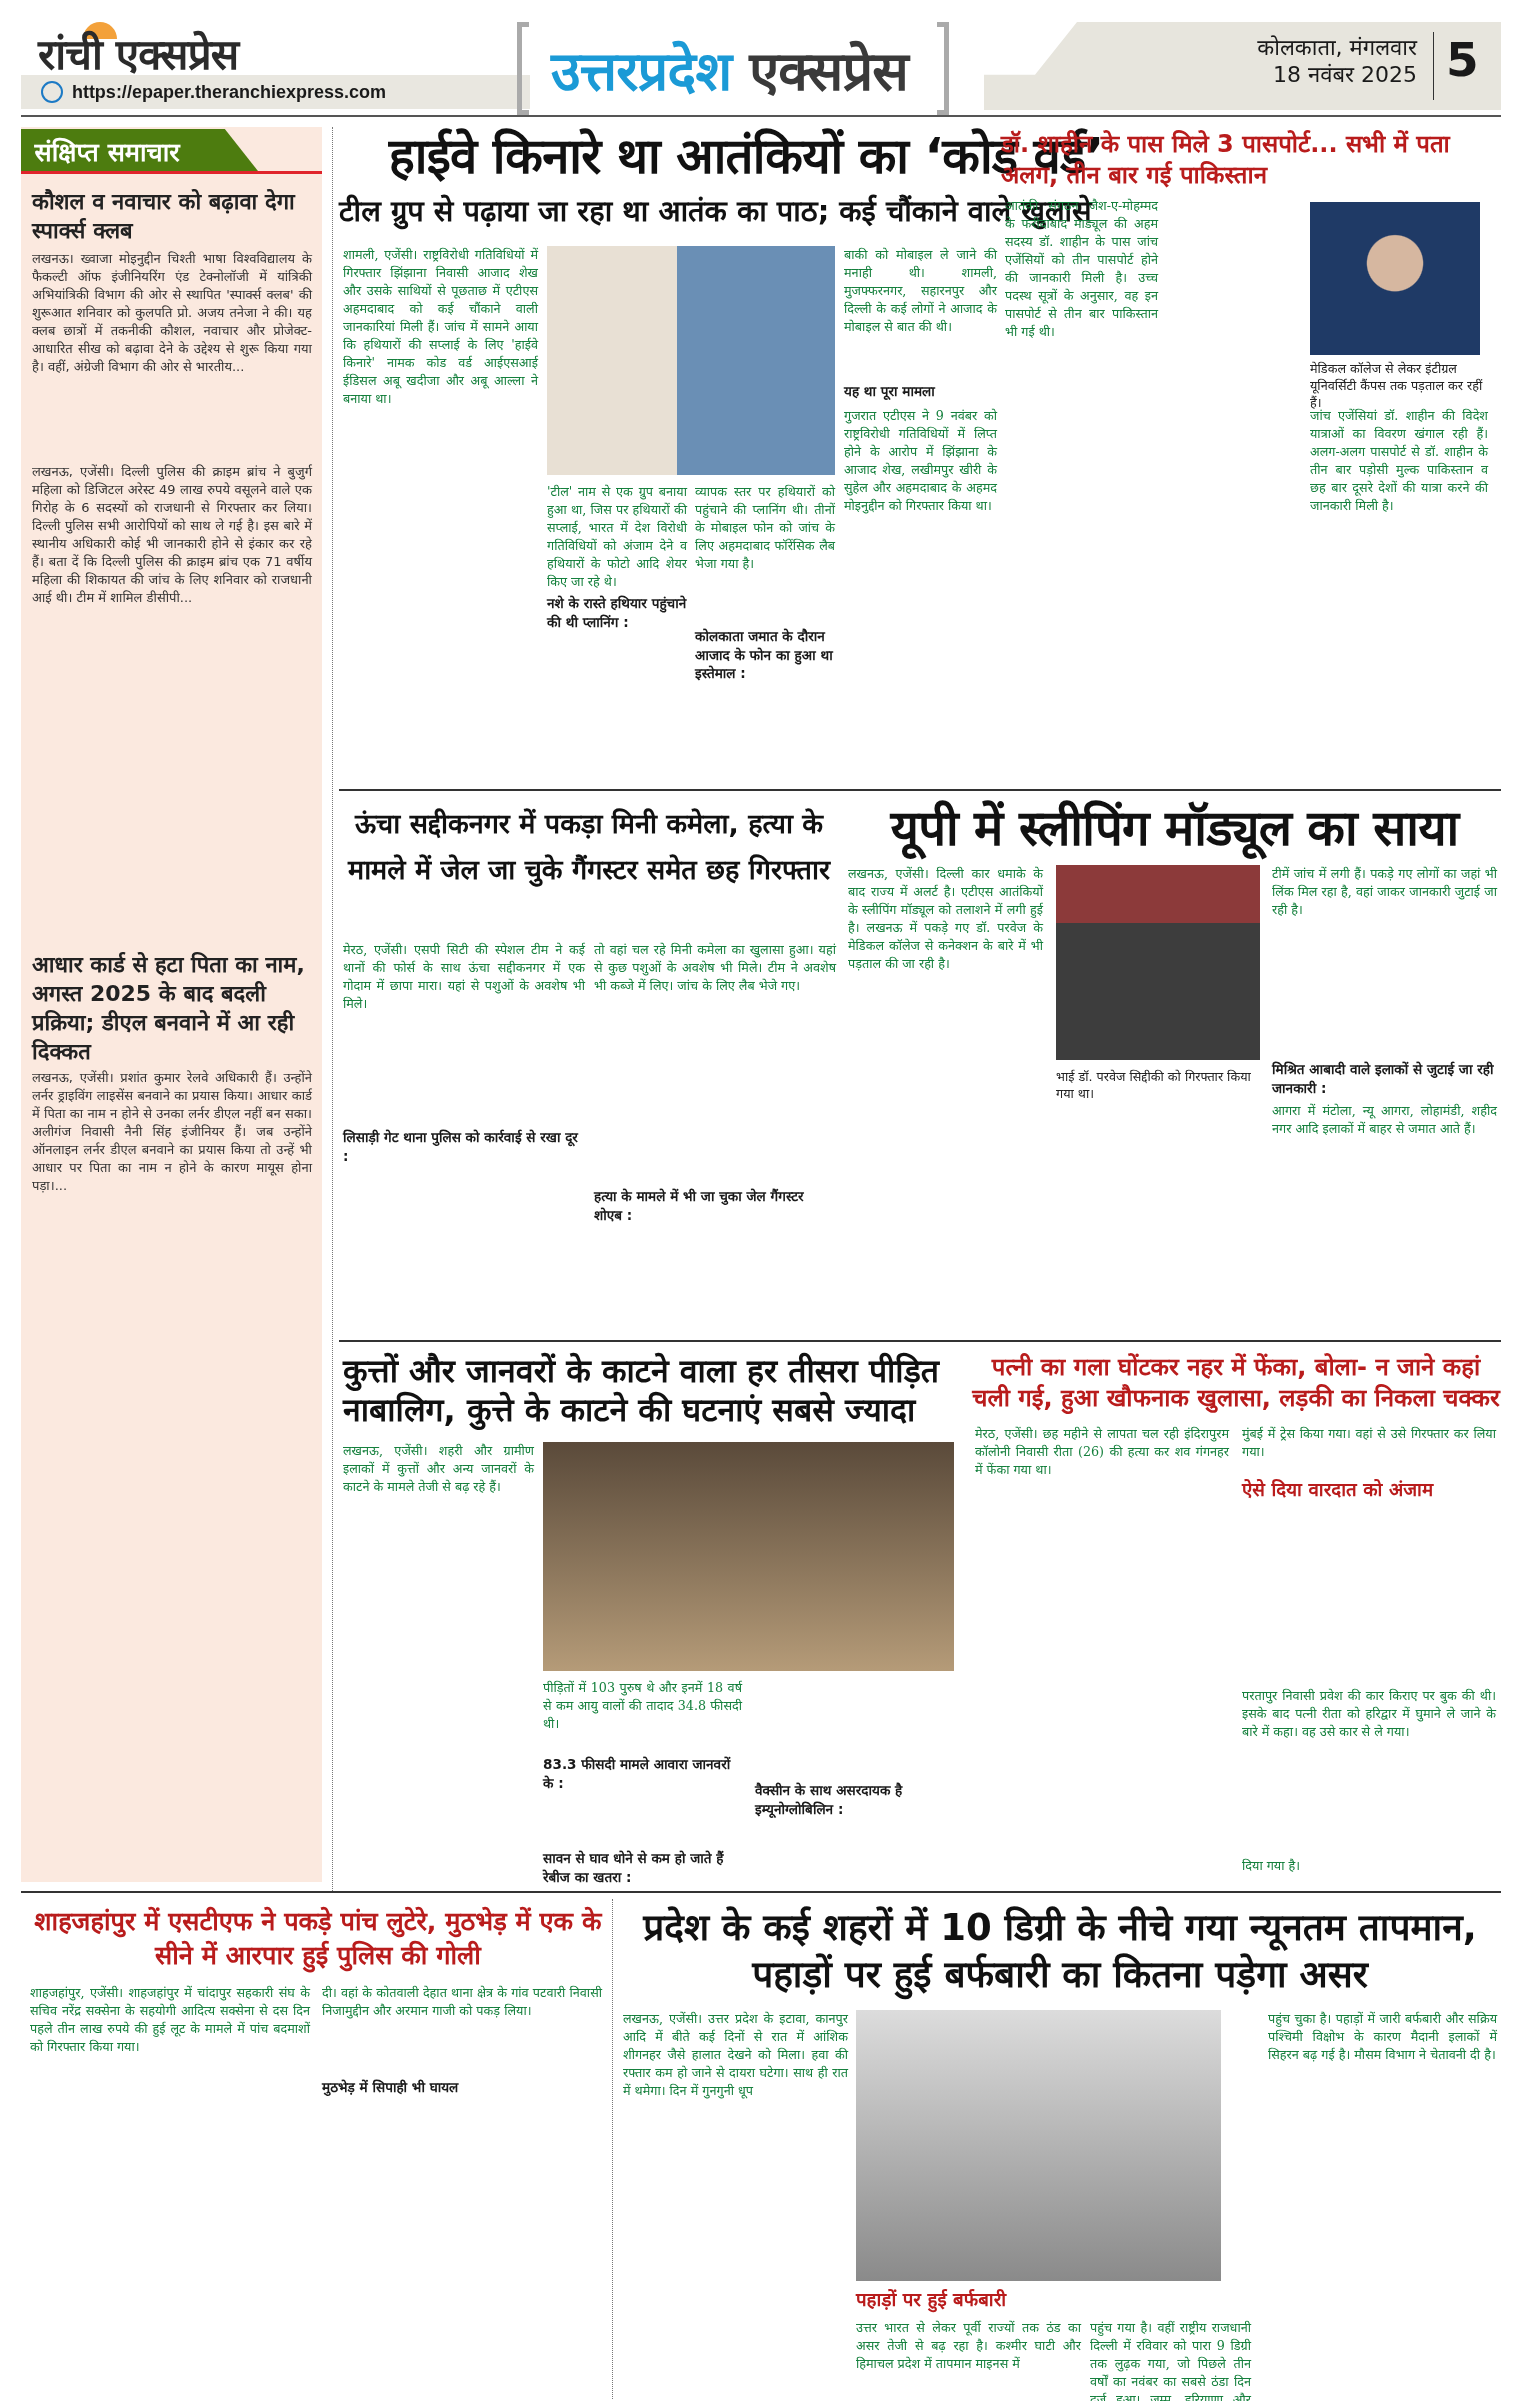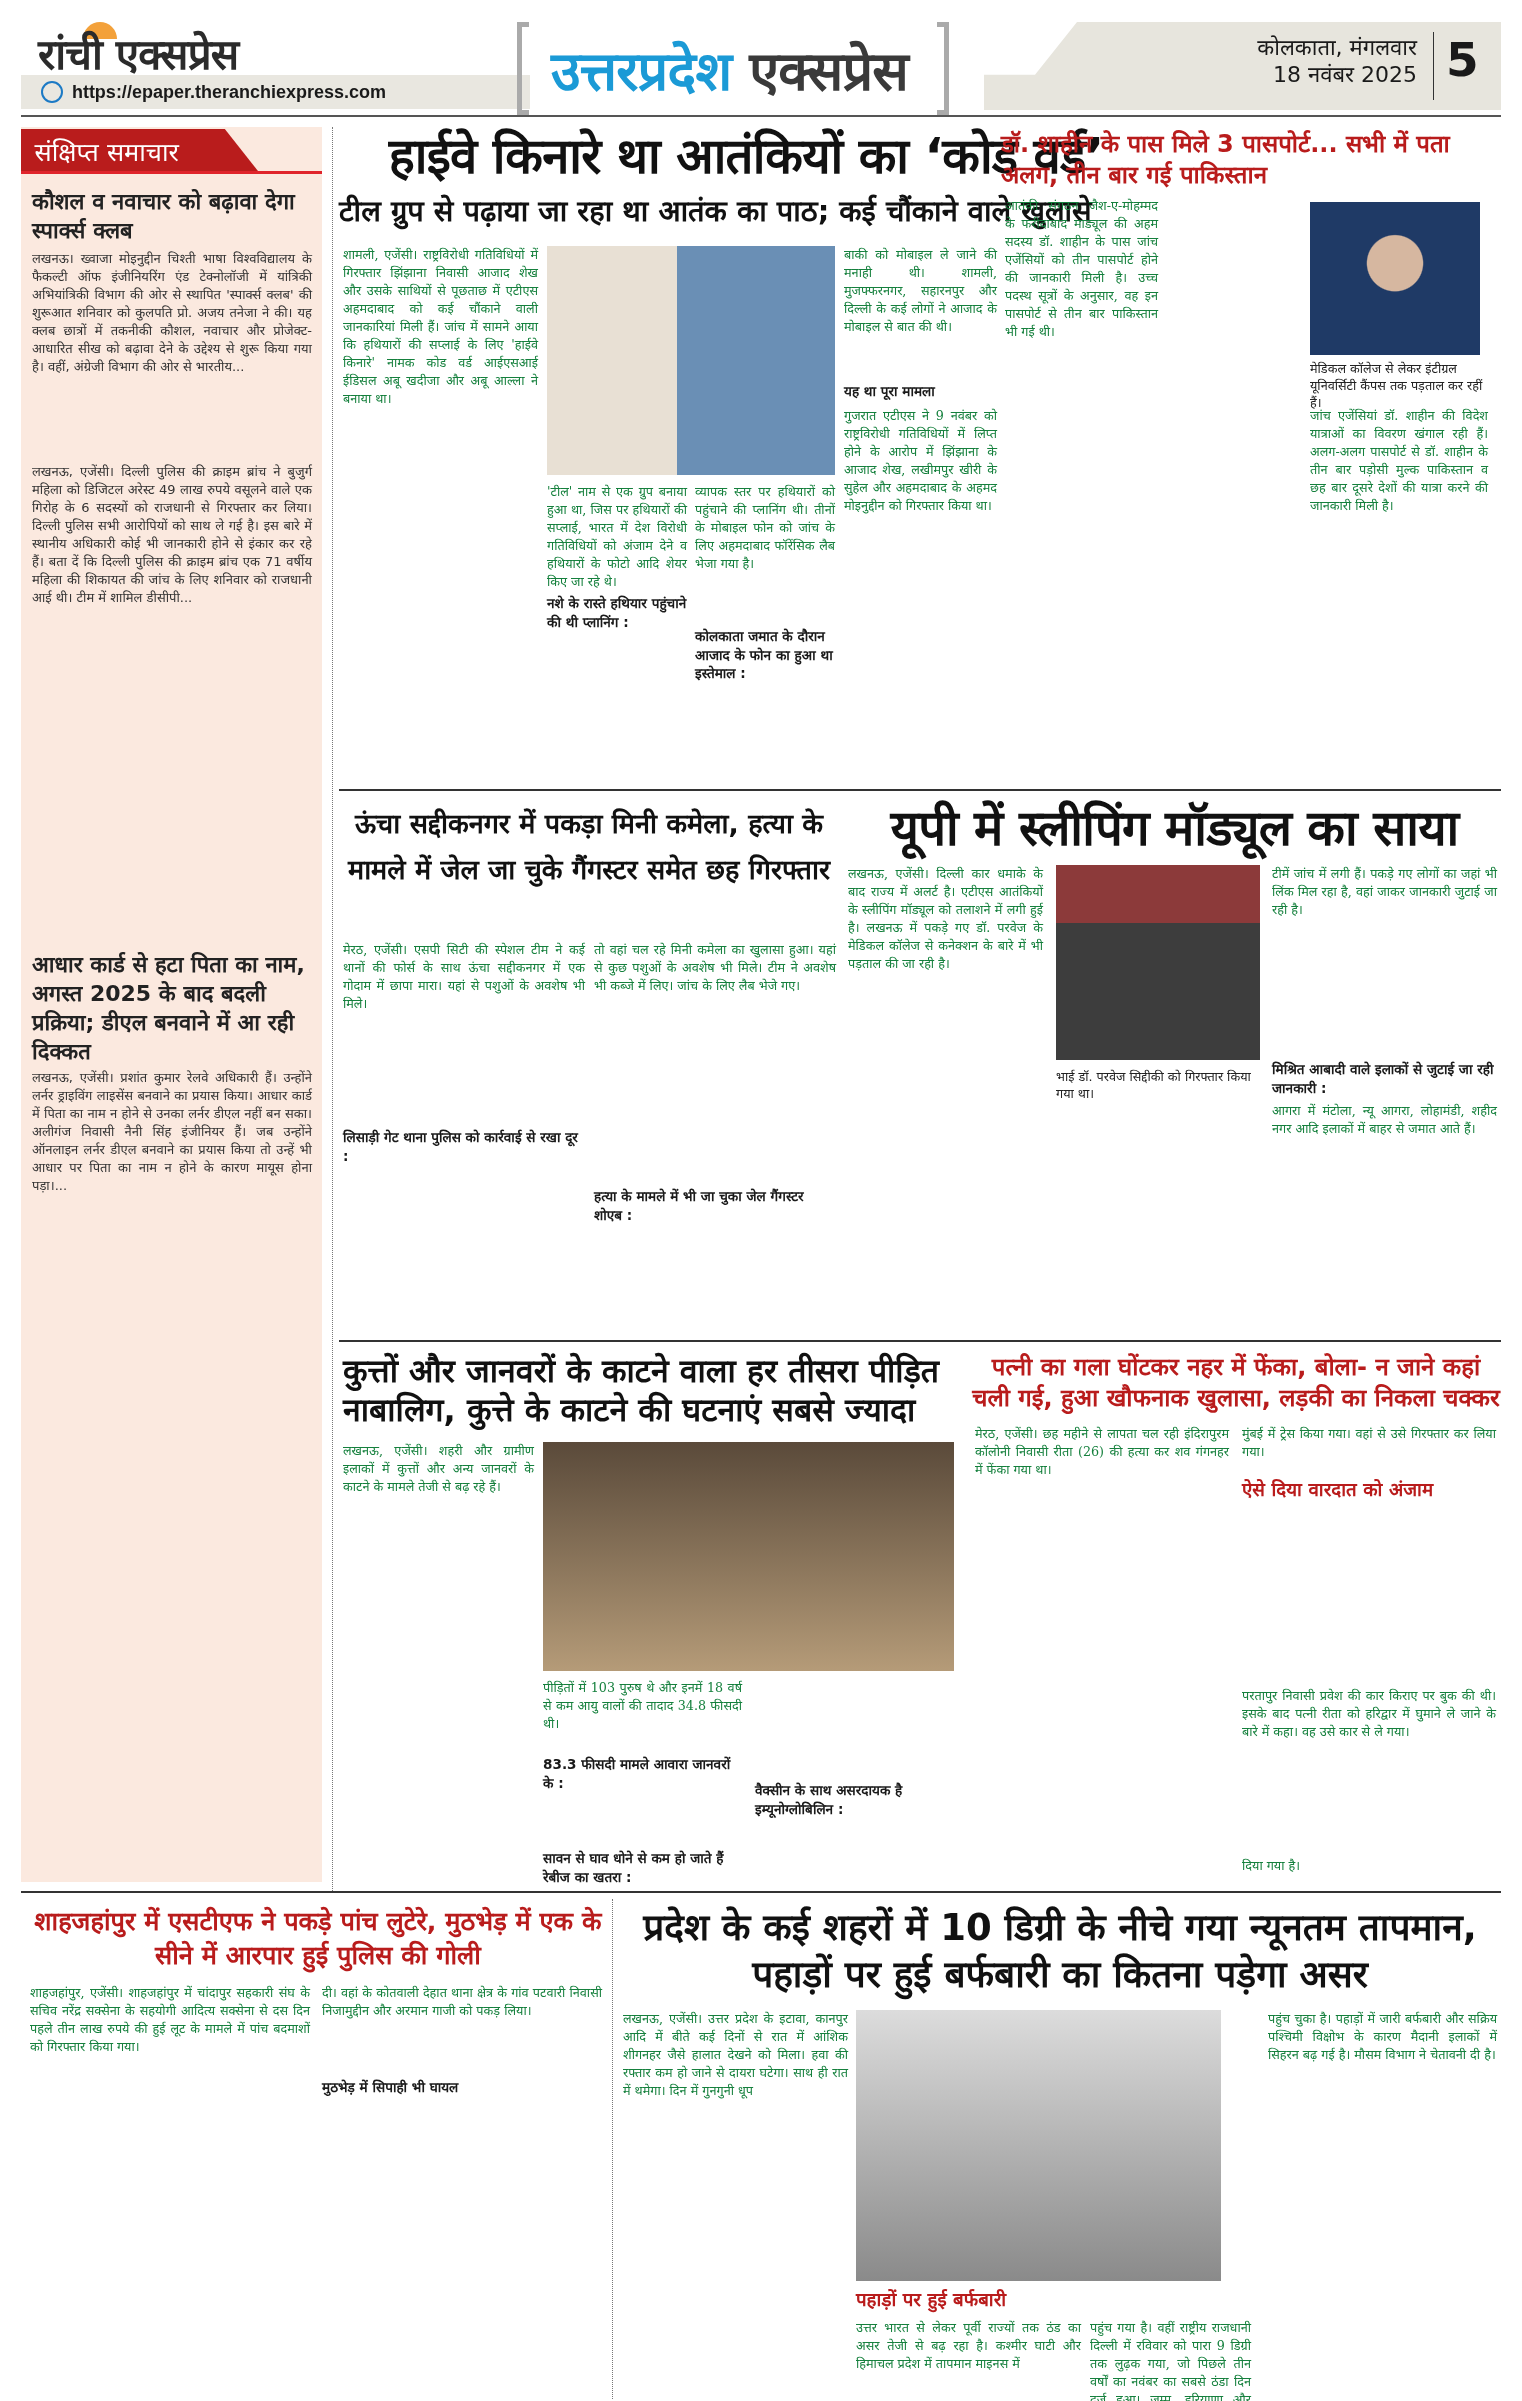--- a/index.html
+++ b/index.html
@@ -13,21 +13,21 @@
 .bracket{width:12px;height:93px;border:5.1px solid #aaa;top:22px}
 .bracket.l{left:517px;border-right:none}
 .bracket.r{left:937px;border-left:none}
 .section-title{left:551px;top:32px;font-size:54px;font-weight:bold;letter-spacing:-0.8px}
 .section-title .blue{color:#1b9ad6}
 .section-title .grey{color:#3a3a3a}
 .date-box{left:984px;top:22px;width:517px;height:88px;background:#e7e5dd;clip-path:polygon(93px 0,100% 0,100% 100%,0 100%,0 60%,51px 60%)}
 .date-text{left:1247px;top:34px;text-align:right;width:170px;font-size:22px;line-height:27px}
 .page-no{left:1433px;top:32px;font-size:47px;font-weight:bold;border-left:1.7px solid #333;padding-left:12px;height:68px}
 .sidebar{left:21px;top:127px;width:301px;height:1755px;background:#fbe9df}
-.sidebar-tag{left:21px;top:129px;width:237px;height:42px;background:#b91c1c;color:#fff;font-size:25.4px;font-weight:normal;padding:5.1px 13.6px;clip-path:polygon(0 0,86% 0,100% 100%,0 100%)}
+.sidebar-tag{left:21px;top:129px;width:237px;height:42px;background:#4d7c0f;color:#fff;font-size:25.4px;font-weight:bold;padding:5.1px 13.6px;clip-path:polygon(0 0,86% 0,100% 100%,0 100%)}
 .sidebar-line{left:21px;top:171px;width:301px;height:2.5px;background:#e0242b}
 .vdots{border-left:1.7px dotted #777}
 .s-head{font-size:22px;font-weight:bold;line-height:29px;color:#222}
 .s-body{font-size:13px;line-height:18px;color:#333;text-align:justify}
 .h-xl{font-size:49px;font-weight:bold;line-height:56px;letter-spacing:-0.8px;color:#111;text-align:center}
 .h-l{font-size:27px;font-weight:bold;line-height:46px;color:#111;text-align:center}
 .h-m{font-size:29px;font-weight:bold;line-height:36px;color:#111;text-align:left}
 .h-s{font-size:24px;font-weight:bold;line-height:30.5px;color:#b91c1c}
 .col{font-size:12.7px;line-height:18px;color:#15803d;text-align:justify;font-family:"DejaVu Serif",serif}
 .photo{background:linear-gradient(135deg,#c9b7a0,#7d6b58)}

